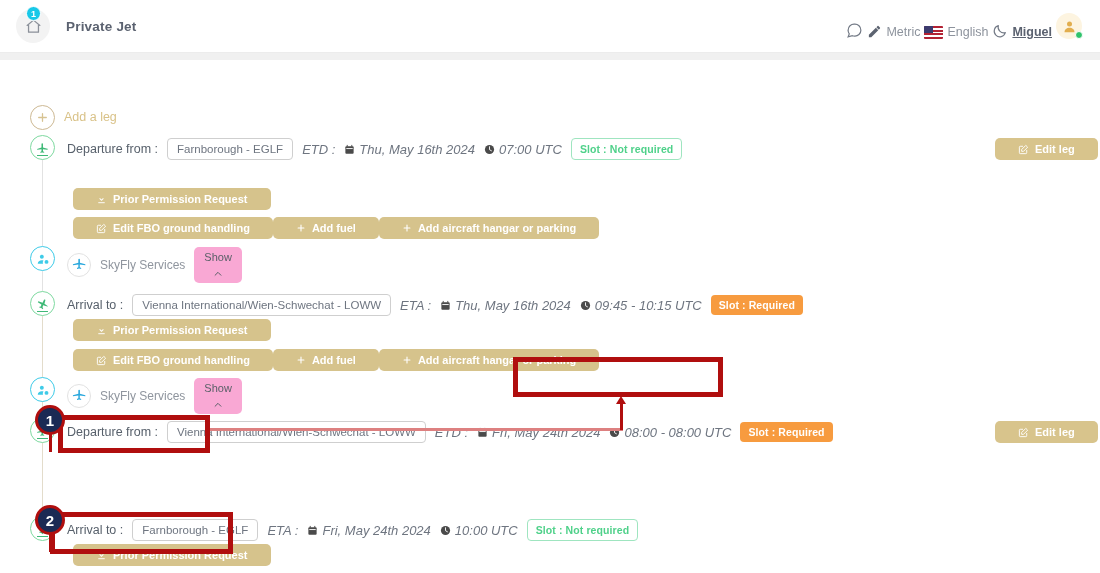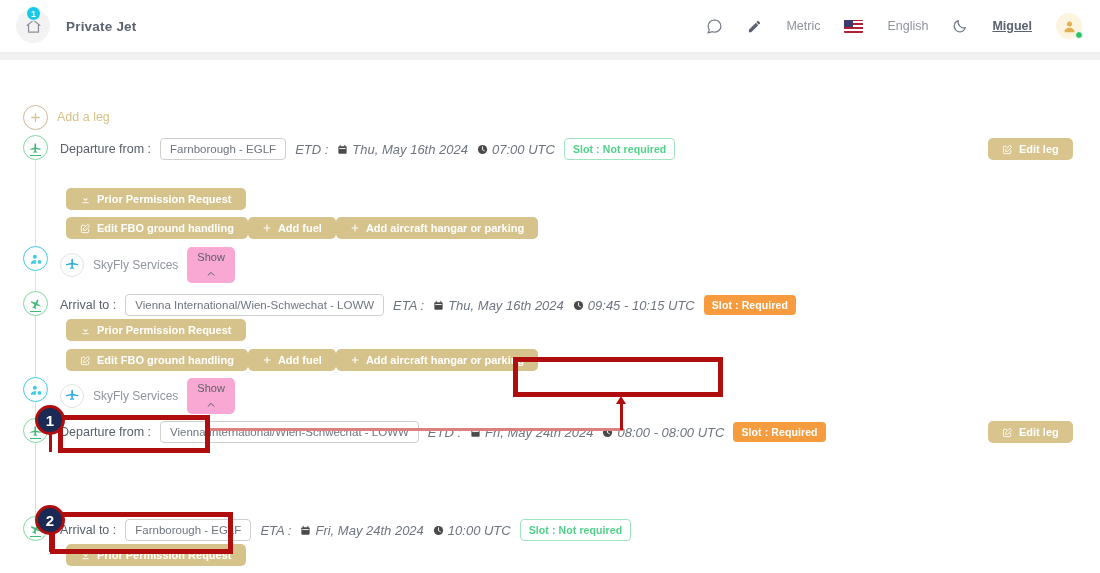--- a/index.html
+++ b/index.html
@@ -35,21 +35,21 @@
     background:#18c8e8; color:#fff;
     font-size:9px; font-weight:bold;
     display:flex; align-items:center; justify-content:center;
     border:1.5px solid #fff;
   }
   .app-title {
     margin-left:16px; font-size:13.5px; font-weight:bold; color:#5b6270;
     letter-spacing:.2px;
   }
   .top-right {
-    margin-left:auto; display:flex; align-items:center; gap:24px;
+    margin-left:auto; display:flex; align-items:flex-end; gap:4px;
   }
   .ic { display:flex; align-items:center; color:#737a86; }
   .metric-label { font-size:12.5px; color:#8d939d; }
   .flag {
     width:19px; height:13px; border-radius:1px; overflow:hidden;
     display:inline-block; position:relative; background:#b22234;
   }
   .flag i { position:absolute; left:0; width:100%; height:1.85px; background:#fff; }
   .flag u { position:absolute; top:0; left:0; width:8.5px; height:7.4px; background:#3c3b6e; }
   .lang-label { font-size:12.5px; color:#8d939d; }
@@ -59,21 +59,21 @@
     width:26px; height:26px; border-radius:50%;
     background:#fdf4e0; display:flex; align-items:center; justify-content:center;
   }
   .avatar-dot {
     position:absolute; right:-1px; bottom:0px;
     width:8px; height:8px; border-radius:50%; background:#2fc36b;
     border:1.5px solid #fff;
   }
 
   
-  .content { position:relative; height:444px; padding-top:0; }
+  .content { position:relative; height:444px; padding-top:0;margin-left:7px; }
 
   .rail {
     position:absolute; left:35px; width:1px; background:#e3dccb;
   }
   .rail.grey { background:#e2e2e2; }
 
   .row { position:absolute; left:0; display:flex; align-items:center; }
 
   .node {
     position:absolute; left:23px;
@@ -100,21 +100,21 @@
     font-size:10.5px; font-weight:bold; padding:4px 8px; border-radius:4px;
     white-space:nowrap; letter-spacing:.1px;
   }
   .chip.ok   { color:#4fd18a; border:1px solid #9fe5c0; background:#fff; }
   .chip.req  { color:#fff; background:#f79b3f; }
 
   .btn {
     display:inline-flex; align-items:center; gap:6px;
     font-size:11px; font-weight:bold; color:#fff;
     background:#d6c38c; border:none; border-radius:5px;
-    padding:5px 14px; white-space:nowrap; cursor:pointer;
+    padding:5px 23px; white-space:nowrap; cursor:pointer;
   }
   .btn.green { background:#2ecc71; }
   .btn.edit  { background:#d8c48c; }
 
   .pill {
     display:inline-flex; align-items:center; gap:6px;
     font-size:11px; color:#4c535d; background:#f2f2f2;
     border-radius:5px; padding:4px 9px; cursor:pointer; white-space:nowrap;
   }
   .pill.show { color:#5a6068; background:#f9a8d4; padding:4px 10px;flex-direction:column; }

